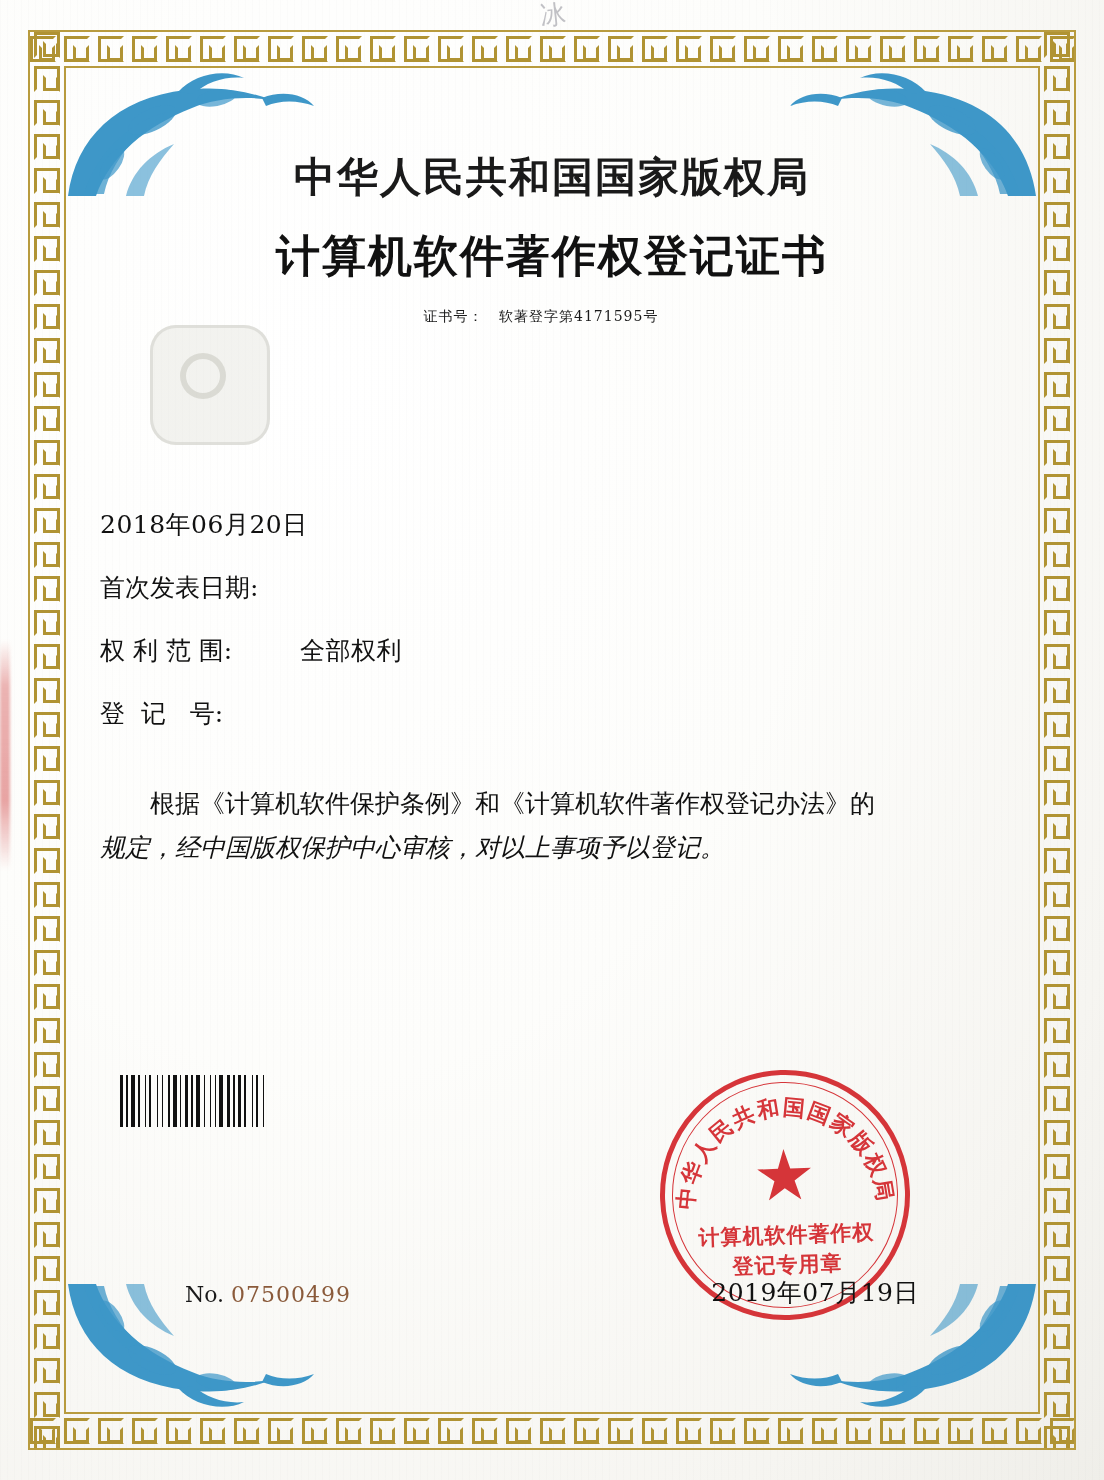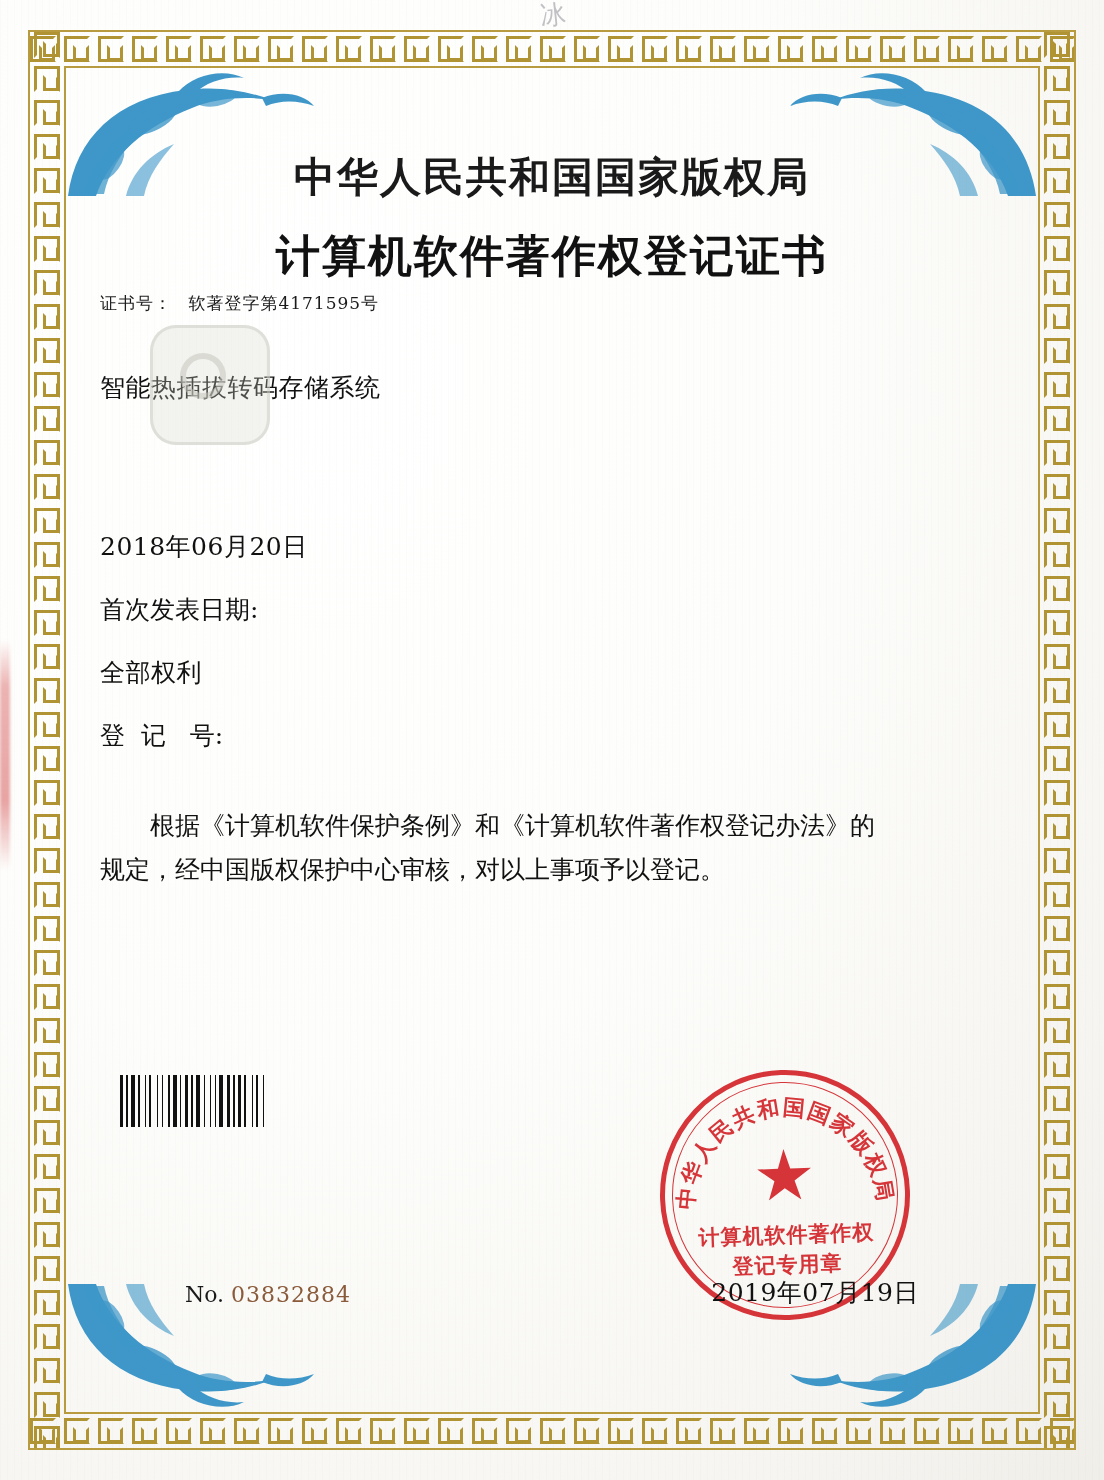--- a/index.html
+++ b/index.html
@@ -115,24 +115,24 @@
     text-align: center;
     font-size: 44px;
     letter-spacing: 2px;
     font-weight: bold;
     color: #111;
     margin-top: 22px;
     font-family: "DejaVu Serif", serif;
   }
 
   #cert-no-row {
-    margin-top: 6px;
-    text-align: left;
+    margin-top: 22px;
+    text-align: center;
     padding-right: 22px;
-    font-size: 17px;
+    font-size: 14px;
     color: #1a1a1a;
     font-family: "DejaVu Serif", serif;
     letter-spacing: 1px;
   }
   #cert-no-row .label { margin-right: 10px; }
 
   
   #watermark {
     position: absolute;
     left: 50px;
@@ -187,21 +187,21 @@
   }
 
   #statement {
     margin-top: 52px;
     font-size: 25px;
     line-height: 1.75;
     color: #111;
     font-family: "DejaVu Serif", serif;
   }
   #statement .p1 { text-indent: 50px; display: block; }
-  #statement .p2 { display: block; }
+  #statement .p2 { display: block; font-style: italic; }
 
   
   #barcode {
     position: absolute;
     left: 120px;
     top: 1075px;
     width: 160px;
     height: 52px;
   }
   #barcode .bar {
@@ -808,37 +808,37 @@
 
     <div id="cert-no-row">
       <span class="label">证书号：</span>
       <span class="value">软著登字第4171595号</span>
     </div>
 
     <div id="watermark"></div>
 
     <div class="field-row" id="row-name">
       <div class="field-value">
-        <span>智能热插拔转码存储系统</span>
       </div>
     </div>
 
     <div class="field-row" id="row-owner">
     </div>
 
     <div class="field-row" id="row-dev">
       <div class="field-value mono-val">2018年06月20日</div>
     </div>
 
     <div class="field-row" id="row-pub">
       <div class="field-label">首次发表日期:</div>
     </div>
 
 
     <div class="field-row" id="row-scope">
+      <div class="field-label">权 利 范 围:</div>
       <div class="field-value">全部权利</div>
     </div>
 
     <div class="field-row" id="row-reg">
       <div class="field-label">登  记   号:</div>
     </div>
 
     <div id="statement">
       <span class="p1">根据《计算机软件保护条例》和《计算机软件著作权登记办法》的</span>
       <span class="p2">规定，经中国版权保护中心审核，对以上事项予以登记。</span>
@@ -885,17 +885,17 @@
         </text>
       </svg>
     </div>
     <div id="seal-star"></div>
     <div class="seal-line" id="seal-line1">计算机软件著作权</div>
     <div class="seal-line" id="seal-line2">登记专用章</div>
   </div>
 
   <div id="footer-no">
     <span>No.</span>
-    <span class="num">03832884</span>
+    <span class="num">07500499</span>
   </div>
   <div id="footer-date">2019年07月19日</div>
 
 </div>
 
 </body></html>

